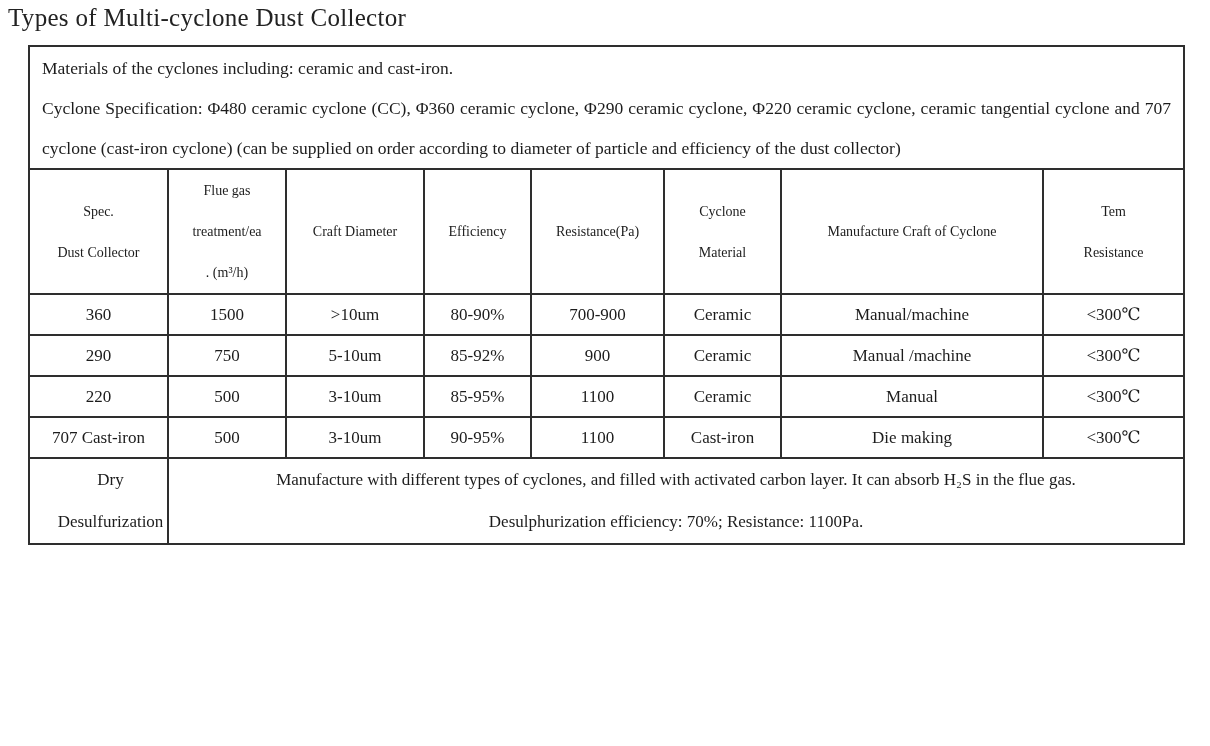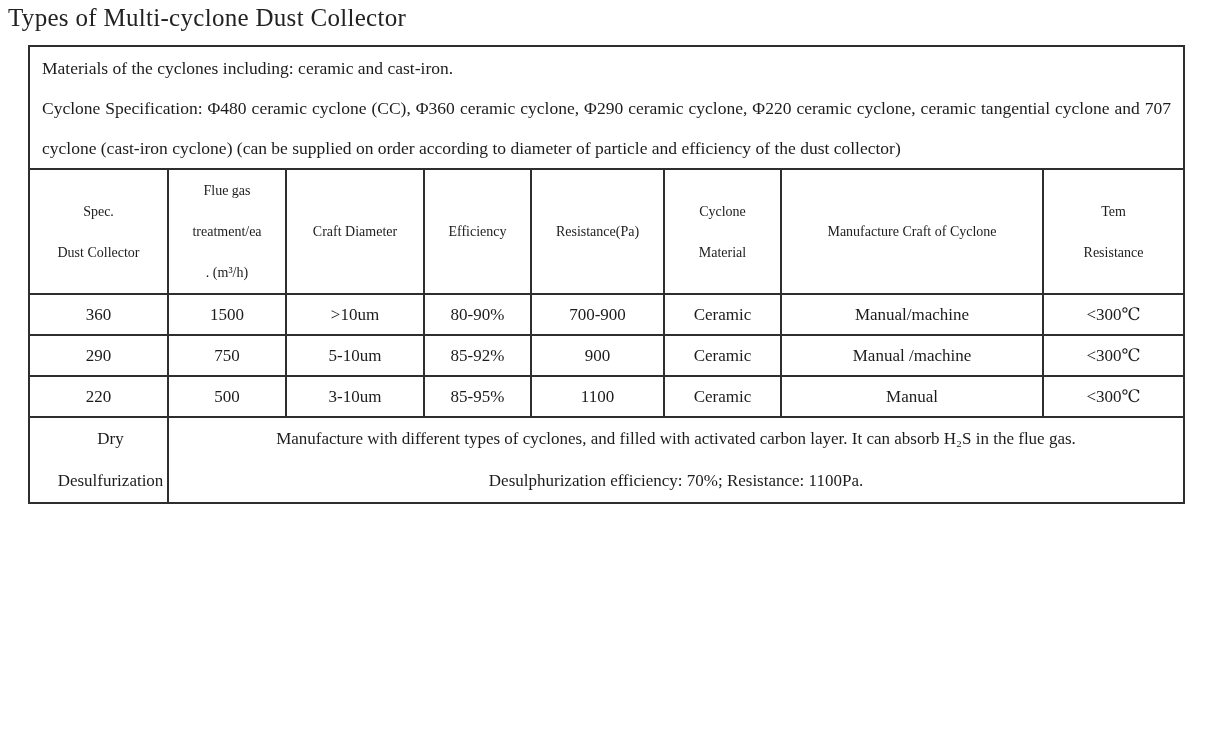--- a/index.html
+++ b/index.html
@@ -151,20 +151,30 @@
         <td>500</td>
         <td>3-10um</td>
         <td>85-95%</td>
         <td>1100</td>
         <td>Ceramic</td>
         <td>Manual</td>
         <td>&lt;300℃</td>
       </tr>
 
 
+      <tr class="data-row">
+        <td>707 Cast-iron</td>
+        <td>500</td>
+        <td>3-10um</td>
+        <td>90-95%</td>
+        <td>1100</td>
+        <td>Cast-iron</td>
+        <td>Die making</td>
+        <td>&lt;300℃</td>
+      </tr>
 
 
       <tr class="dry-row">
         <td class="label-cell">
           <div>Dry</div>
           <div>Desulfurization</div>
         </td>
         <td class="desc-cell" colspan="7">
           <div>Manufacture with different types of cyclones, and filled with activated carbon layer. It can absorb H₂S in the flue gas.</div>
           <div>Desulphurization efficiency: 70%; Resistance: 1100Pa.</div>

